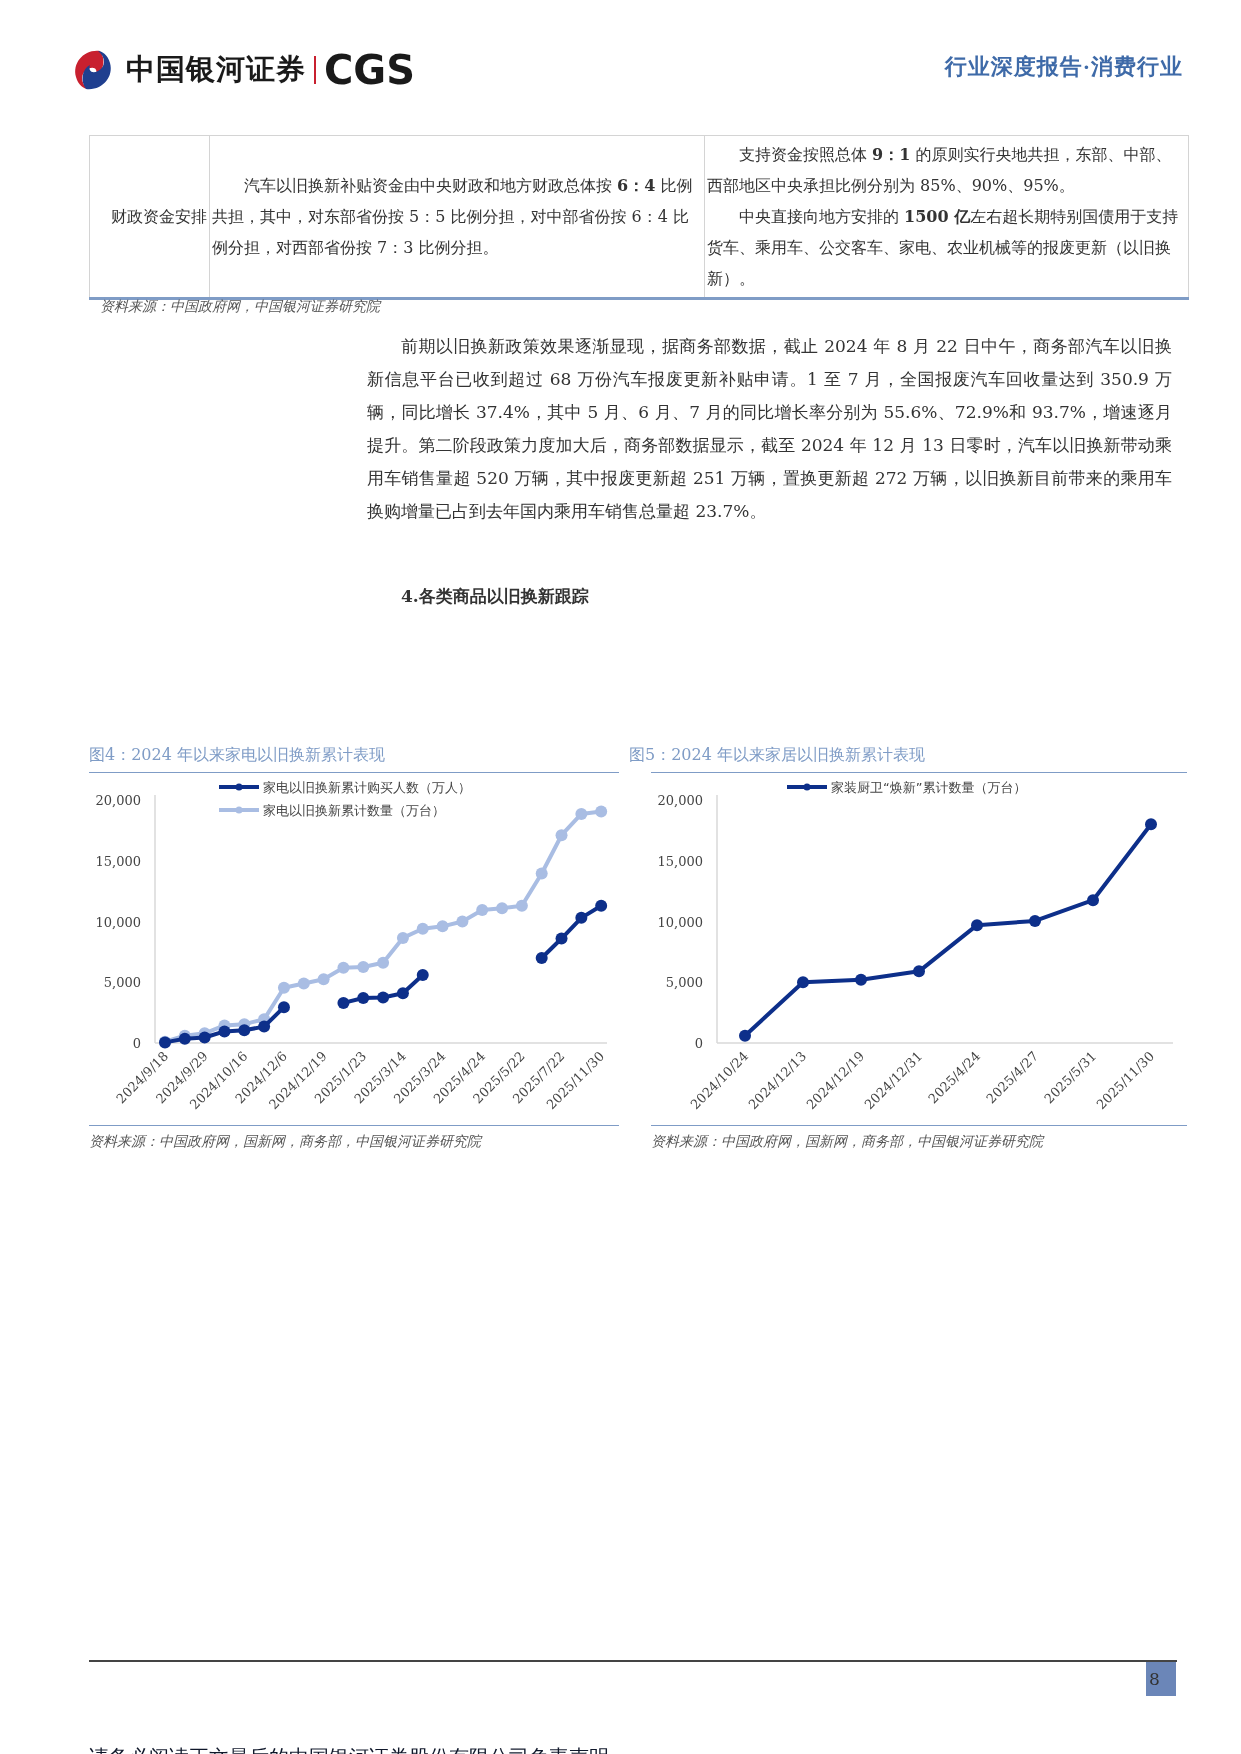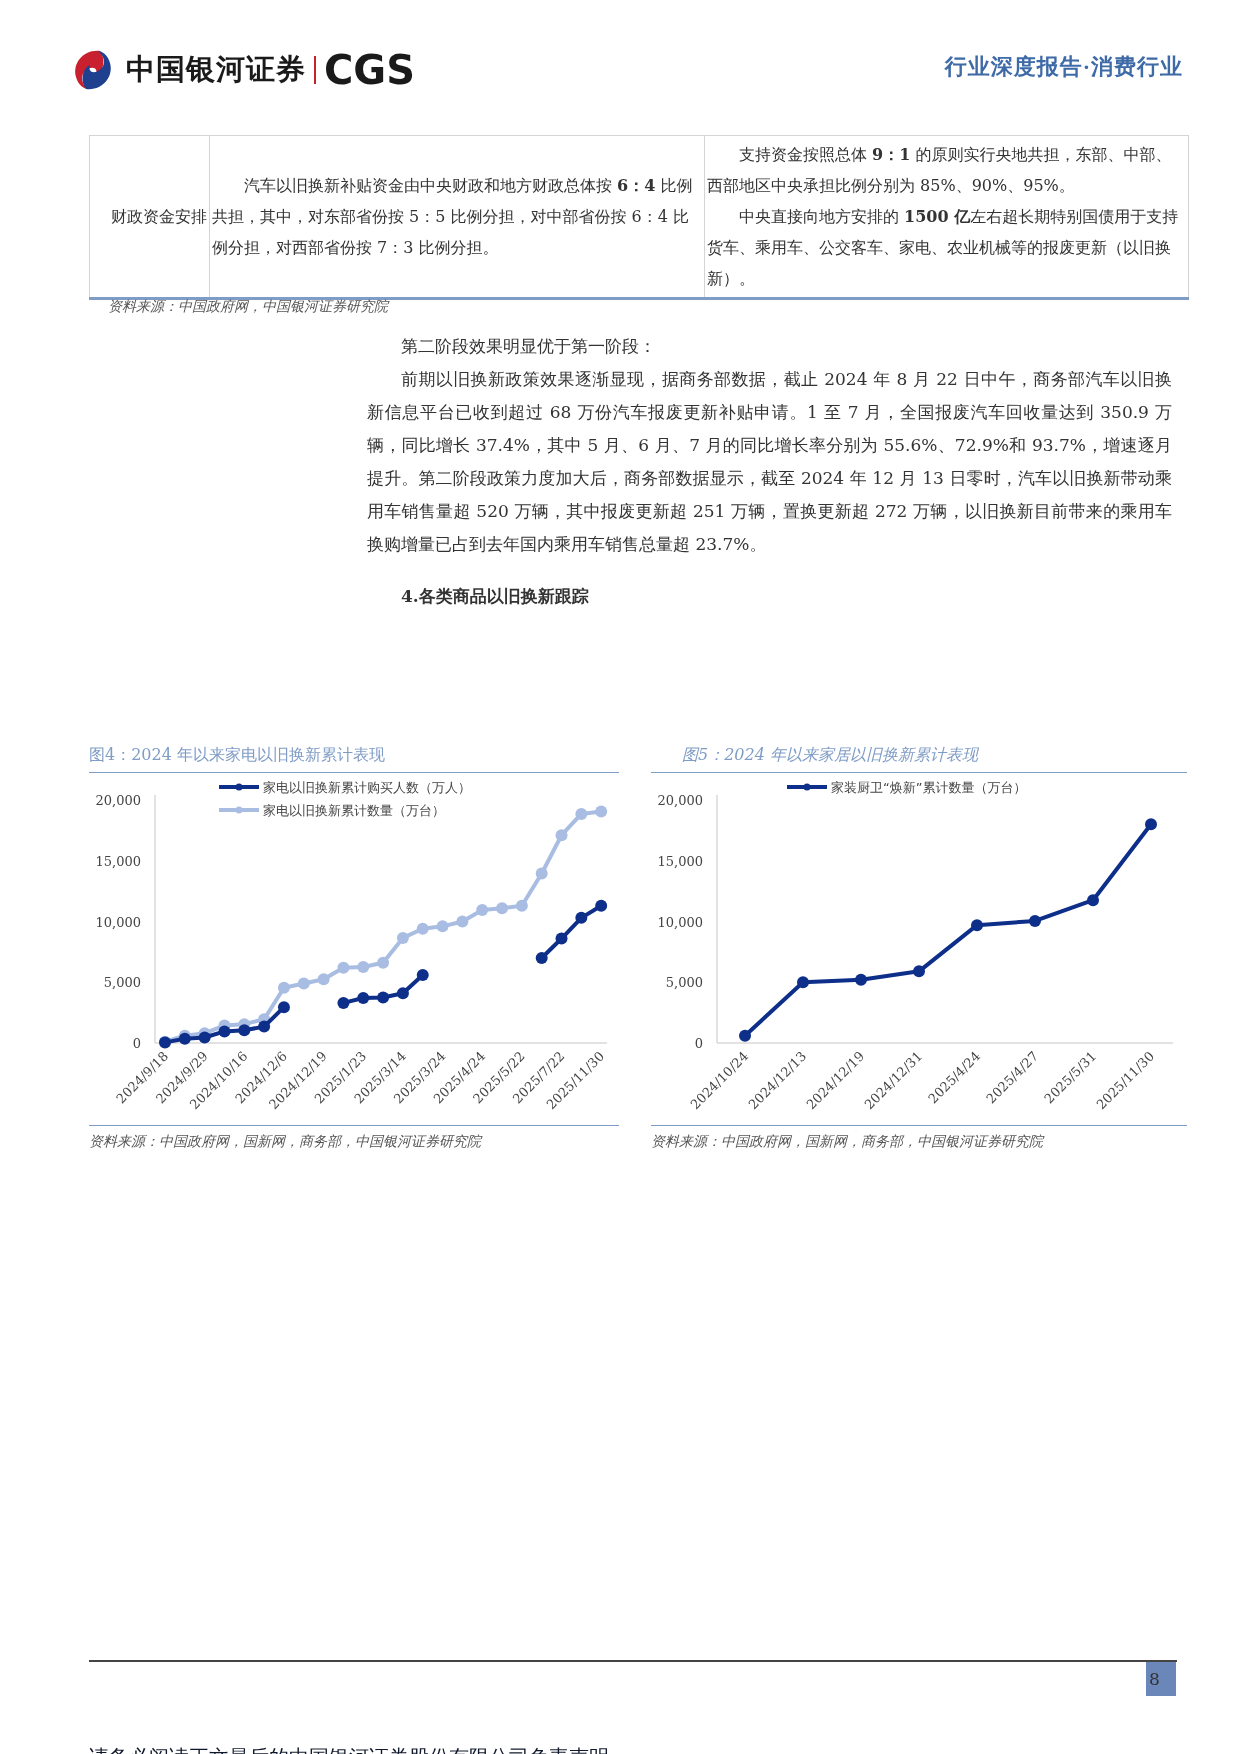--- a/index.html
+++ b/index.html
@@ -56,24 +56,23 @@
     <td class="cell-mid">
       <span class="indent"><span>汽车以旧换新补贴资金由中央财政和地方财政总体按 </span><b>6：4</b><span> 比例共担，其中，对东部省份按 5：5 比例分担，对中部省份按 6：4 比例分担，对西部省份按 7：3 比例分担。</span></span>
     </td>
     <td>
       <span class="indent"><span>支持资金按照总体 </span><b>9：1</b><span> 的原则实行央地共担，东部、中部、西部地区中央承担比例分别为 85%、90%、95%。</span></span>
       <span class="indent"><span>中央直接向地方安排的 </span><b>1500 亿</b><span>左右超长期特别国债用于支持货车、乘用车、公交客车、家电、农业机械等的报废更新（以旧换新）。</span></span>
     </td>
   </tr>
 </tbody>
   </table>
-<div class="source" style="left:100px; top:298px;margin-left:8px;">资料来源：中国政府网，中国银河证券研究院</div>
+<div class="source" style="left:100px; top:298px;">资料来源：中国政府网，中国银河证券研究院</div>
 
 <div class="body-text" style="top:330px;">
-  <p>第二阶段效果明显优于第一阶段：</p>
   <p>前期以旧换新政策效果逐渐显现，据商务部数据，截止 2024 年 8 月 22 日中午，商务部汽车以旧换新信息平台已收到超过 68 万份汽车报废更新补贴申请。1 至 7 月，全国报废汽车回收量达到 350.9 万辆，同比增长 37.4%，其中 5 月、6 月、7 月的同比增长率分别为 55.6%、72.9%和 93.7%，增速逐月提升。第二阶段政策力度加大后，商务部数据显示，截至 2024 年 12 月 13 日零时，汽车以旧换新带动乘用车销售量超 520 万辆，其中报废更新超 251 万辆，置换更新超 272 万辆，以旧换新目前带来的乘用车换购增量已占到去年国内乘用车销售总量超 23.7%。</p>
 </div>
 <div class="body-text" style="top:580px;">
   <p class="section-title">4.各类商品以旧换新跟踪</p>
 </div>
 
 <div class="fig-title" style="left:89px; top:745px;">图4：2024 年以来家电以旧换新累计表现</div>
 <div class="rule" style="left:89px; top:772px; width:530px;"></div>
 <svg class="chart" id="chart4" style="left:89px; top:775px;" width="530" height="350">
     <line x1="66" y1="20" x2="66" y2="268" stroke="#d9d9d9" stroke-width="1.5"></line>
@@ -141,21 +140,21 @@
     <line x1="130" y1="12" x2="170" y2="12" stroke="#0d2f8a" stroke-width="4"></line>
     <circle cx="150" cy="12" r="3.5" fill="#0d2f8a"></circle>
     <text x="174" y="17" class="leg-lbl">家电以旧换新累计购买人数（万人）</text>
     <line x1="130" y1="35" x2="170" y2="35" stroke="#a9bde3" stroke-width="4"></line>
     <circle cx="150" cy="35" r="3.5" fill="#a9bde3"></circle>
     <text x="174" y="40" class="leg-lbl">家电以旧换新累计数量（万台）</text>
   </svg>
 <div class="rule" style="left:89px; top:1125px; width:530px;"></div>
 <div class="source" style="left:89px; top:1133px;">资料来源：中国政府网，国新网，商务部，中国银河证券研究院</div>
 
-<div class="fig-title" style="left:682px; top:745px;font-style:italic;">图5：2024 年以来家居以旧换新累计表现</div>
+<div class="fig-title" style="left:629px; top:745px;">图5：2024 年以来家居以旧换新累计表现</div>
 <div class="rule" style="left:651px; top:772px; width:536px;"></div>
 <svg class="chart" id="chart5" style="left:651px; top:775px;" width="536" height="350">
     <line x1="66" y1="20" x2="66" y2="268" stroke="#d9d9d9" stroke-width="1.5"></line>
     <line x1="66" y1="268" x2="522" y2="268" stroke="#d9d9d9" stroke-width="1.5"></line>
     <text x="52" y="273" text-anchor="end" class="axis-lbl">0</text>
     <text x="52" y="212.25" text-anchor="end" class="axis-lbl">5,000</text>
     <text x="52" y="151.5" text-anchor="end" class="axis-lbl">10,000</text>
     <text x="52" y="90.75" text-anchor="end" class="axis-lbl">15,000</text>
     <text x="52" y="30" text-anchor="end" class="axis-lbl">20,000</text>
     <text x="98" y="282" text-anchor="end" class="axis-lbl" transform="rotate(-45 98 282)">2024/10/24</text>

